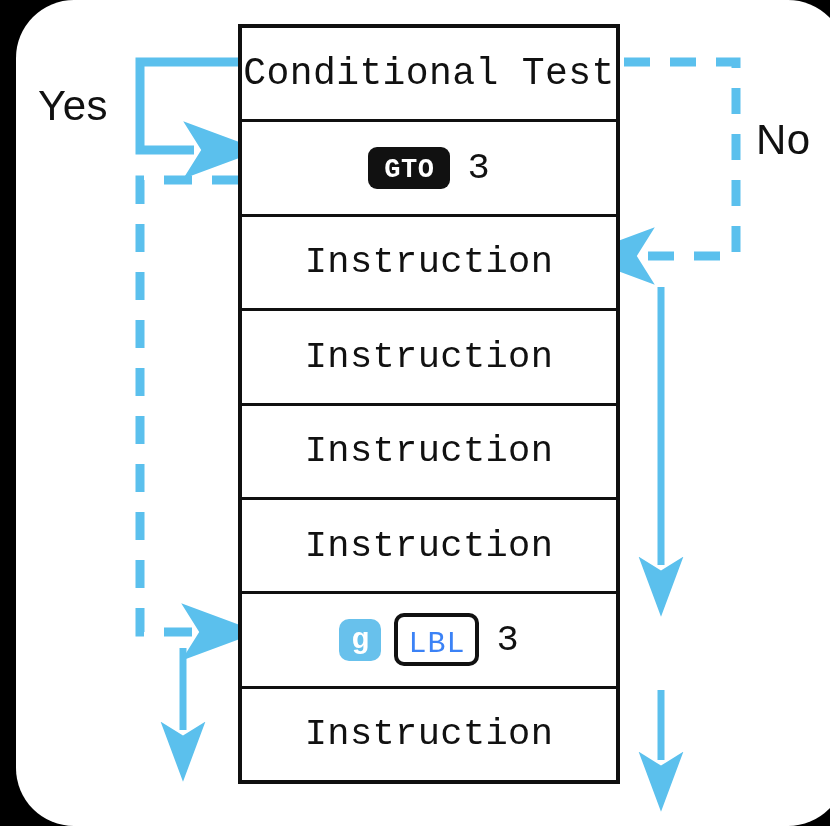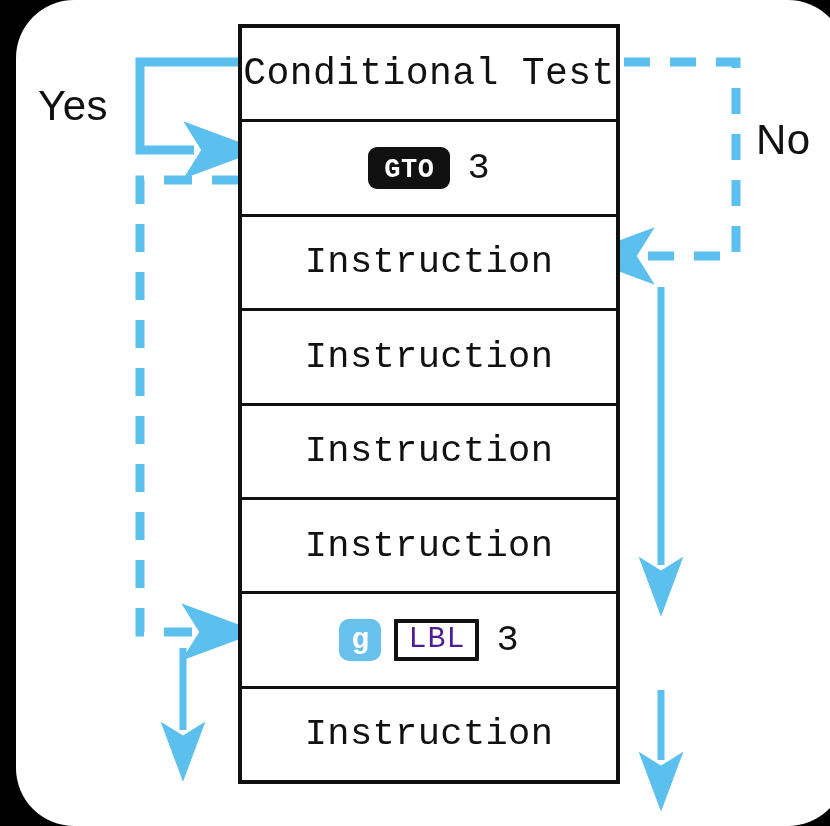--- a/index.html
+++ b/index.html
@@ -86,25 +86,25 @@
     width: 42px;
     height: 42px;
     border-radius: 10px;
     line-height: 1;
   }
   .key-outline {
     display: inline-flex;
     align-items: center;
     justify-content: center;
     border: 4px solid #111111;
-    border-radius: 1px;
-    color: #4c1d95;
+    border-radius: 10px;
+    color: #3b82f6;
     font-size: 30px;
     letter-spacing: 1px;
-    padding: 1px 10px 3px 10px;
+    padding: 12px 10px 3px 10px;
     line-height: 1;
     background: #ffffff;
   }
   .key-arg {
     font-size: 37px;
     color: #111111;
     margin-left: 4px;
   }
 
   

